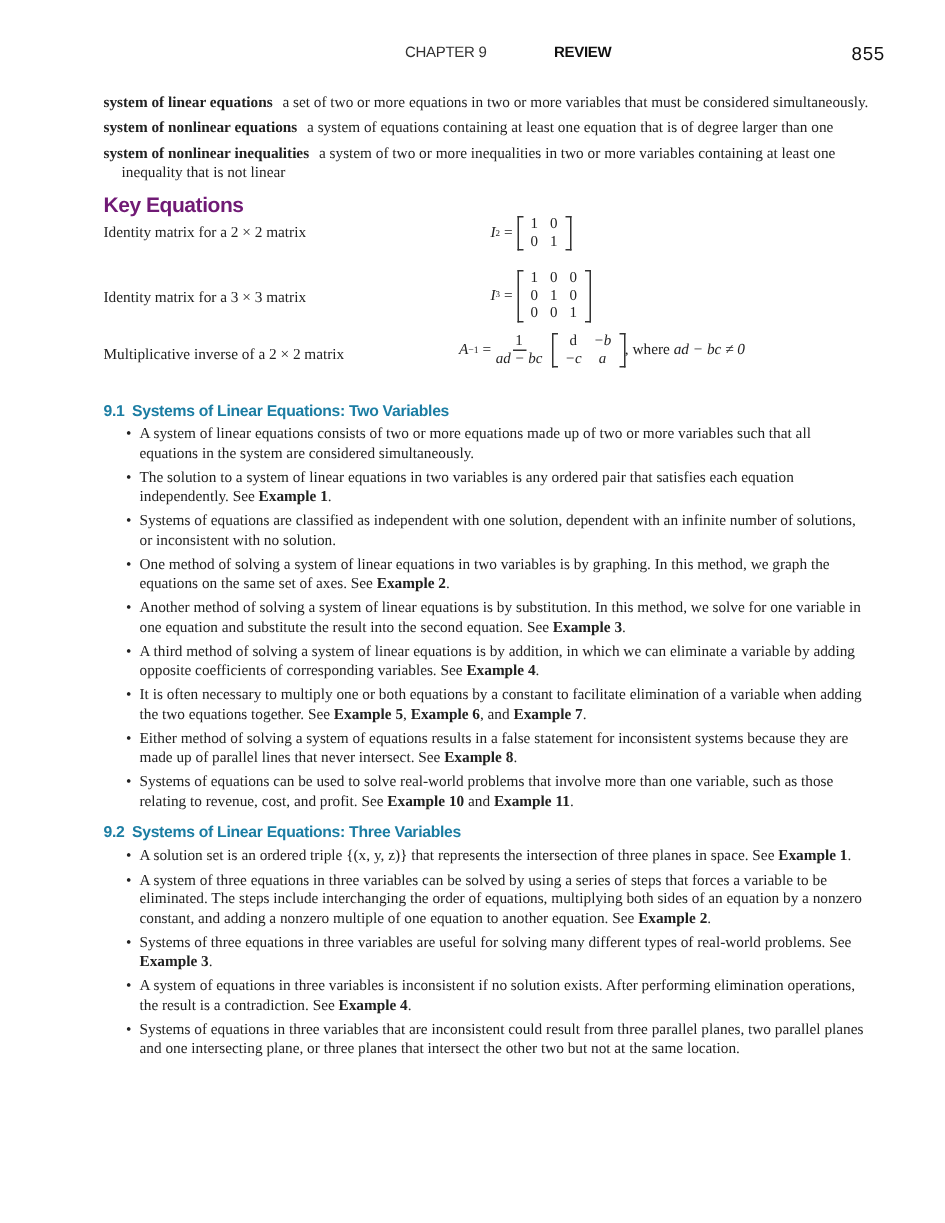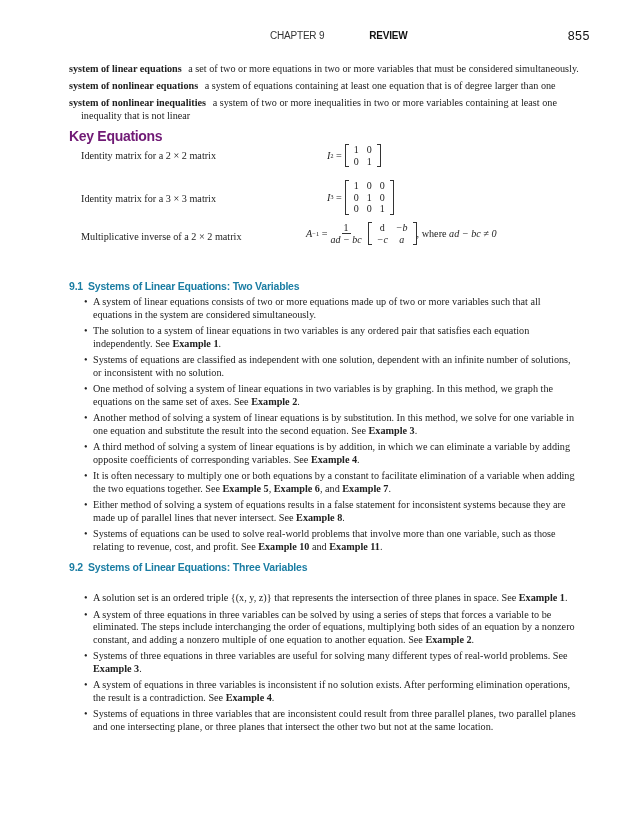--- a/index.html
+++ b/index.html
@@ -11,21 +11,21 @@
   .hdr-review { font-weight:bold; margin-left:10px; color:#111;padding-left:35px; }
   .hdr-page { position:absolute; right:40px; top:-1px; font-size:12.5px; color:#111; letter-spacing:0.5px; }
 
   .content { position:absolute; left:69px; top:62px; width:510px; }
   .term { font-size:10.2px; line-height:13px; margin:0 0 4px 0; padding-left:12px; text-indent:-12px; }
   .term b { font-weight:bold; margin-right:4px; }
 
   .sec-title { font-family:"Liberation Sans", sans-serif; color:#701a75; font-size:14px;
                margin:0; letter-spacing:-0.3px; }
   .eq-row { position:relative; font-size:10.2px; }
-  .eq-label { position:absolute; left:12px; }
+  .eq-label { position:absolute; left:0; }
   .eq-math { position:absolute; font-style:normal; display:flex; align-items:center; }
   .mat { display:inline-block; position:relative; padding:0 5px; margin-left:3px; }
   .mat::before, .mat::after { content:""; position:absolute; top:0; bottom:0; width:3px;
       border-top:1px solid #333; border-bottom:1px solid #333; }
   .mat::before { left:0; border-left:1px solid #333; }
   .mat::after { right:0; border-right:1px solid #333; }
   .mat table { border-collapse:collapse; }
   .mat td { font-size:10px; padding:0 4px; line-height:11.5px; text-align:center; }
   .it { font-style:italic; }
   .frac { display:inline-flex; flex-direction:column; align-items:center; margin:0 3px; font-size:10px; }
@@ -127,34 +127,34 @@
                 <td class="it">a</td>
               </tr>
       </tbody>
           </table>
         </span>
       <span style="white-space:pre;">, where </span><span class="it">ad − bc ≠ 0</span>
     </span>
   </div>
 
 
-  <h3 class="sub-title" style="margin-top:24px; margin-bottom:4px;"><span class="num">9.1</span><span>Systems of Linear Equations: Two Variables</span></h3>
+  <h3 class="sub-title" style="margin-top:12px; margin-bottom:4px;"><span class="num">9.1</span><span>Systems of Linear Equations: Two Variables</span></h3>
   <ul class="bullets" id="list-0">
       <li><span>A system of linear equations consists of two or more equations made up of two or more variables such that all equations in the system are considered simultaneously.</span></li>
       <li><span>The solution to a system of linear equations in two variables is any ordered pair that satisfies each equation independently. See </span><b>Example 1</b><span>.</span></li>
       <li><span>Systems of equations are classified as independent with one solution, dependent with an infinite number of solutions, or inconsistent with no solution.</span></li>
       <li><span>One method of solving a system of linear equations in two variables is by graphing. In this method, we graph the equations on the same set of axes. See </span><b>Example 2</b><span>.</span></li>
       <li><span>Another method of solving a system of linear equations is by substitution. In this method, we solve for one variable in one equation and substitute the result into the second equation. See </span><b>Example 3</b><span>.</span></li>
       <li><span>A third method of solving a system of linear equations is by addition, in which we can eliminate a variable by adding opposite coefficients of corresponding variables. See </span><b>Example 4</b><span>.</span></li>
       <li><span>It is often necessary to multiply one or both equations by a constant to facilitate elimination of a variable when adding the two equations together. See </span><b>Example 5</b><span>, </span><b>Example 6</b><span>, and </span><b>Example 7</b><span>.</span></li>
       <li><span>Either method of solving a system of equations results in a false statement for inconsistent systems because they are made up of parallel lines that never intersect. See </span><b>Example 8</b><span>.</span></li>
       <li><span>Systems of equations can be used to solve real-world problems that involve more than one variable, such as those relating to revenue, cost, and profit. See </span><b>Example 10</b><span> and </span><b>Example 11</b><span>.</span></li>
     </ul>
 
-  <h3 class="sub-title" style="margin-top:8px; margin-bottom:19px;"><span class="num">9.2</span><span>Systems of Linear Equations: Three Variables</span></h3>
+  <h3 class="sub-title" style="margin-top:8px; margin-bottom:4px;"><span class="num">9.2</span><span>Systems of Linear Equations: Three Variables</span></h3>
   <ul class="bullets" id="list-1">
       <li><span>A solution set is an ordered triple {(x, y, z)} that represents the intersection of three planes in space. See </span><b>Example 1</b><span>.</span></li>
       <li><span>A system of three equations in three variables can be solved by using a series of steps that forces a variable to be eliminated. The steps include interchanging the order of equations, multiplying both sides of an equation by a nonzero constant, and adding a nonzero multiple of one equation to another equation. See </span><b>Example 2</b><span>.</span></li>
       <li><span>Systems of three equations in three variables are useful for solving many different types of real-world problems. See </span><b>Example 3</b><span>.</span></li>
       <li><span>A system of equations in three variables is inconsistent if no solution exists. After performing elimination operations, the result is a contradiction. See </span><b>Example 4</b><span>.</span></li>
       <li><span>Systems of equations in three variables that are inconsistent could result from three parallel planes, two parallel planes and one intersecting plane, or three planes that intersect the other two but not at the same location.</span></li>
     </ul>
 </div>
 
 </body></html>

